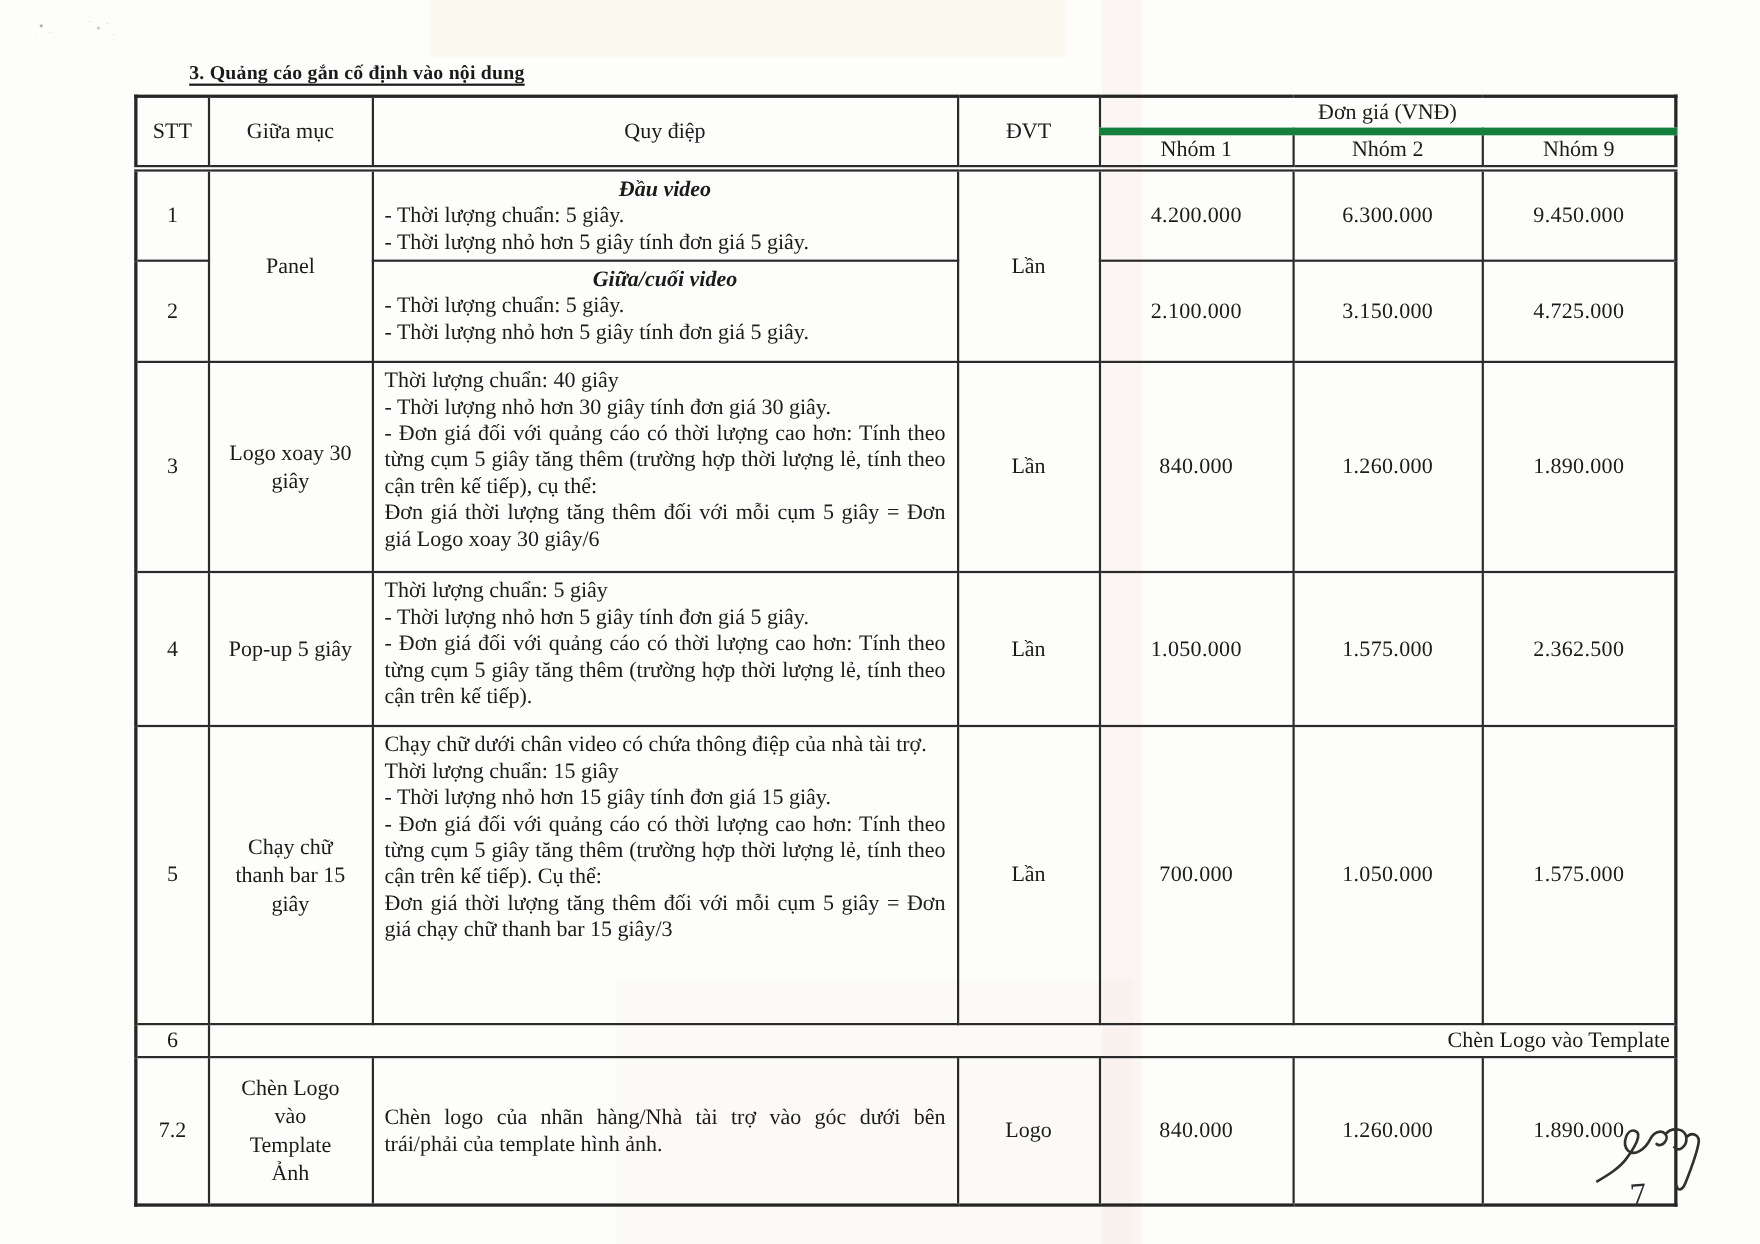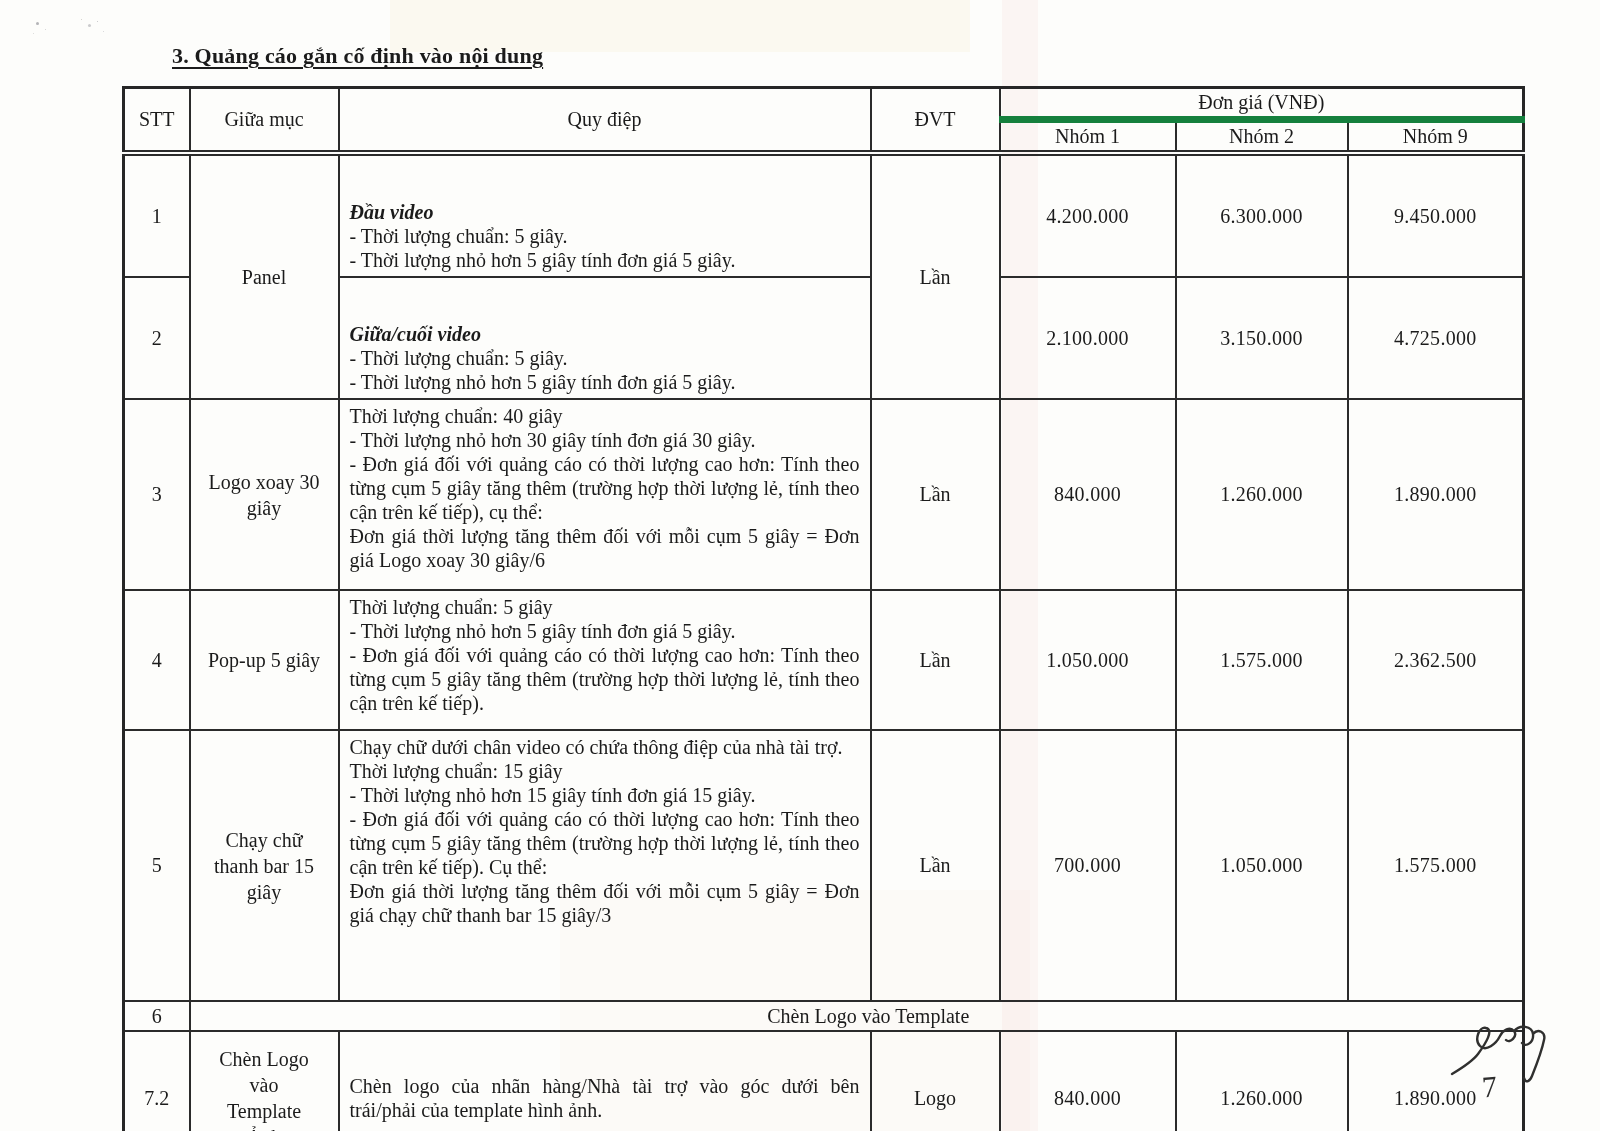--- a/index.html
+++ b/index.html
@@ -19,22 +19,22 @@
     box-shadow: 8px 6px 0 -1px rgba(90,90,100,.30),
                 -4px 10px 0 -1px rgba(90,90,100,.25),
                 44px -4px 0 -1px rgba(110,100,90,.35),
                 52px 2px 0 0 rgba(90,90,100,.30),
                 60px -2px 0 -1px rgba(90,90,100,.40),
                 66px 8px 0 -1px rgba(90,90,100,.28),
                 28px 14px 0 -1.5px rgba(90,90,100,.22);
   }
 
   .doc-title {
-    position:absolute; left:172px; top:43px;
-    font-size:22px; font-weight:bold;
+    position:absolute; left:172px; top:56px;
+    font-size:18px; font-weight:bold;
     text-decoration:underline; text-underline-offset:4px;
     text-decoration-thickness:2px;
     letter-spacing:.2px;
   }
 
   table.price-table {
     position:absolute; left:122px; top:86px;
     width:1400px; border-collapse:collapse; table-layout:fixed;
     font-size:20px;
   }
@@ -49,23 +49,23 @@
   .price-table td.outer-r { border-right:3px solid #262626; }
   .price-table tr.top td   { border-top:3px solid #262626; }
   .price-table tr.bot td   { border-bottom:3px solid #262626; }
 
   td.quy-dinh {
     text-align:left; vertical-align:top;
     padding:4px 10px 4px 10px;
     line-height:24px;
   }
   td.quy-dinh .line { text-align:justify; }
-  td.quy-dinh .heading { font-weight:bold; font-style:italic; text-align:left;margin-top:40px; }
+  td.quy-dinh .heading { font-weight:bold; font-style:italic; text-align:center; }
   td.cat .wrapbox { width:118px; margin:12px auto; line-height:26px; }
-  td.row6-label { text-align:center; padding-left:28px; }
+  td.row6-label { text-align:right; padding-left:28px; }
 
   .price { letter-spacing:.3px; }
 
   .signature { position:absolute; left:1448px; top:1022px; width:110px; height:100px; }
   .signature svg { position:absolute; left:0; top:0; }
   .page-number {
     position:absolute; left:34px; top:48px;
     font-size:30px; color:#2e2e2e; transform:rotate(-5deg);
   }
 </style>

